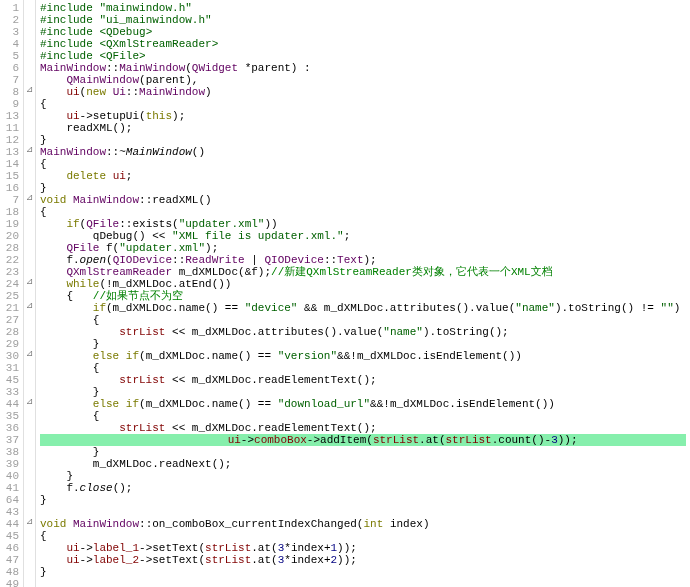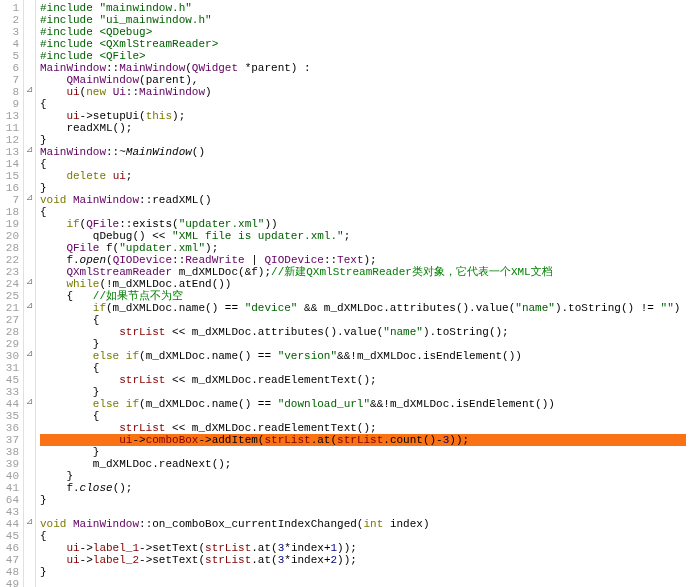--- a/index.html
+++ b/index.html
@@ -34,21 +34,21 @@
 }
 .fold-col .fr { height: 12px; font-size: 9px; color: #808080; text-align: center; }
 .code {
   flex: 1;
   padding: 2px 4px;
   line-height: 12px;
   white-space: pre;
   position: relative;
 }
 .line { height: 12px; }
-.line.hl { background: #f97316; }
+.line.hl { background: #86efac; text-align: center; }
 .kw { color: #7a7a00; }
 .pp { color: #006000; }
 .str { color: #006000; }
 .cmt { color: #008000; }
 .cls { color: #600060; }
 .num { color: #000080; }
 .red { color: #800000; }
 .ital { font-style: italic; color: #000; }
 </style>
 </head>

